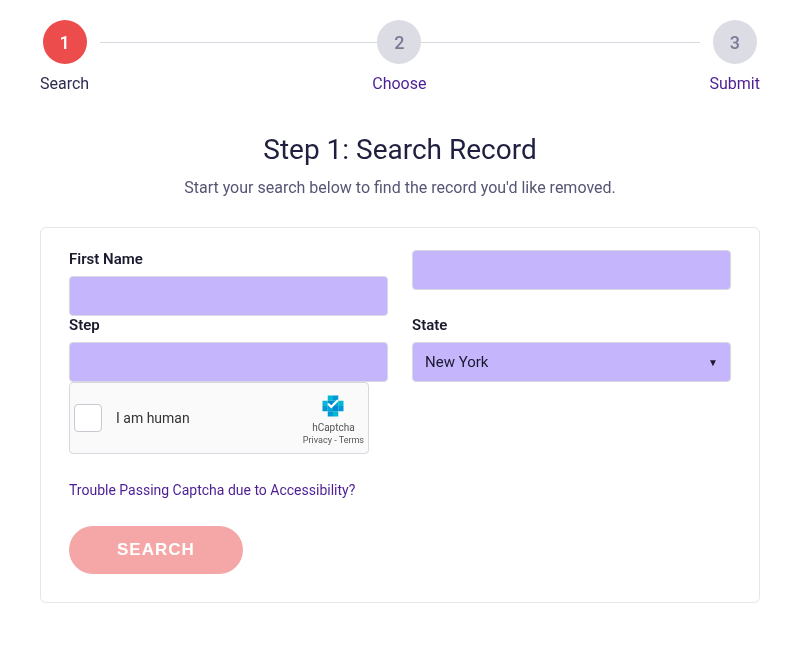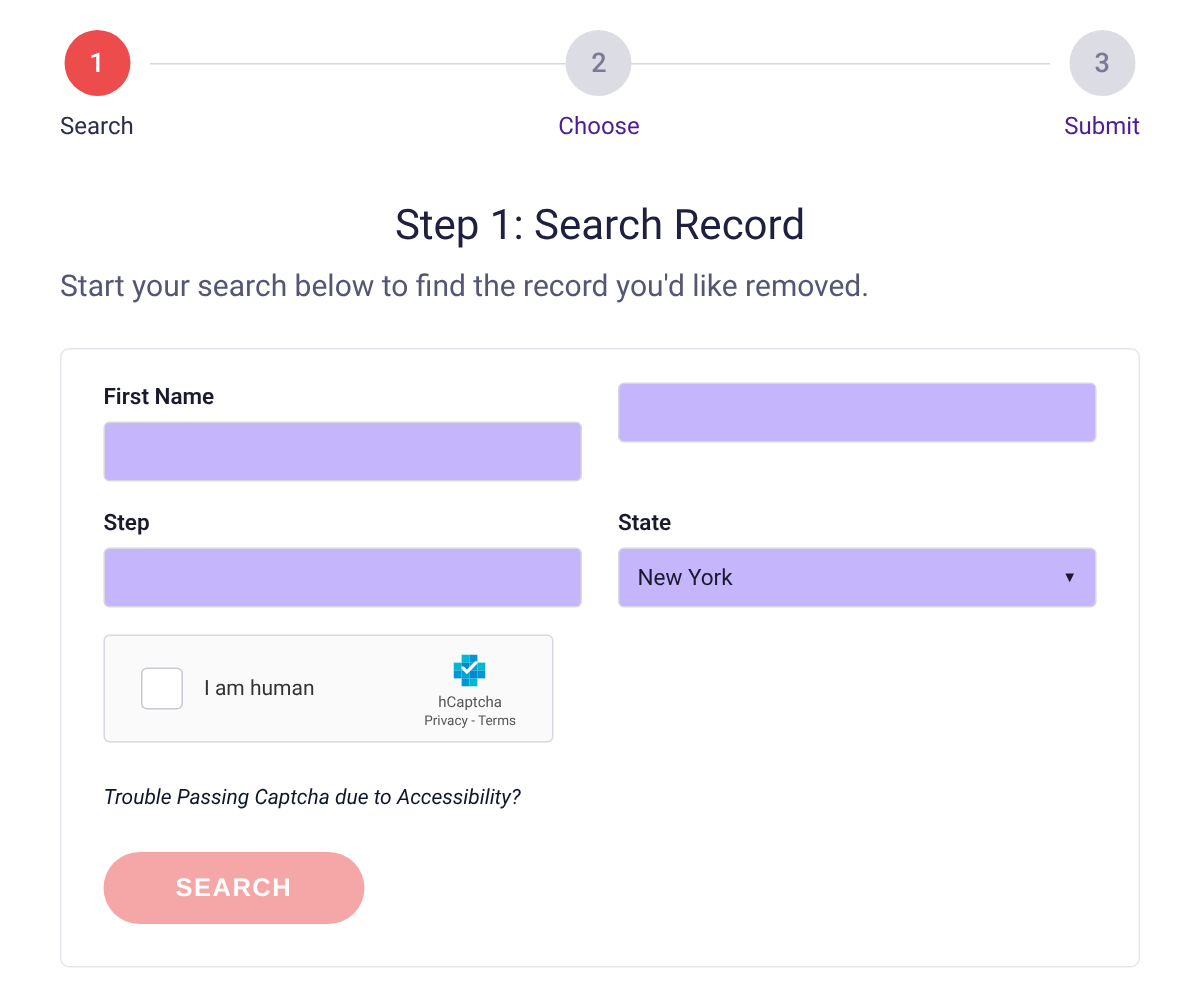--- a/index.html
+++ b/index.html
@@ -57,33 +57,33 @@
       color: #2c2c50;
     }
     .page-title {
       text-align: center;
       font-size: 28px;
       font-weight: 400;
       color: #1f1f40;
       margin-bottom: 12px;
     }
     .page-subtitle {
-      font-size: 20px;
+      text-align: center;
+      font-size: 16px;
       color: #555575;
       margin-bottom: 30px;
     }
     .form-card {
       border: 1px solid #e5e5ec;
       border-radius: 6px;
       padding: 22px 28px 28px;
     }
     .form-row {
       display: flex;
       gap: 24px;
-      margin-bottom: 18px;
     }
     .form-group {
       flex: 1;
       display: flex;
       flex-direction: column;
       gap: 8px;
     }
     .form-label {
       font-size: 15px;
       font-weight: 600;
@@ -111,21 +111,21 @@
       color: #1a1a2e;
     }
     .captcha-box {
       width: 300px;
       height: 72px;
       border: 1px solid #d8d8e0;
       border-radius: 4px;
       background: #fafafa;
       display: flex;
       align-items: center;
-      padding: 0 24px;
+      padding: 0 4px;
       gap: 14px;
       margin-bottom: 26px;
       position: relative;
     }
     .captcha-checkbox {
       width: 28px;
       height: 28px;
       border: 1px solid #c8c8d0;
       border-radius: 4px;
       background: #fff;
@@ -146,27 +146,26 @@
     }
     .captcha-logo {
       width: 28px;
       height: 28px;
     }
     .captcha-links {
       font-size: 9px;
       color: #555;
     }
     .accessibility-link {
-      color: #0f172a;
+      color: #4c1d95;
       font-size: 14px;
       text-decoration: none;
       display: inline-block;
       margin-bottom: 28px;
       cursor: pointer;
-      font-style: italic;
     }
     .search-button {
       background: #f5a7a7;
       color: #fff;
       border: none;
       border-radius: 28px;
       padding: 14px 48px;
       font-size: 17px;
       font-weight: 700;
       letter-spacing: 1px;

